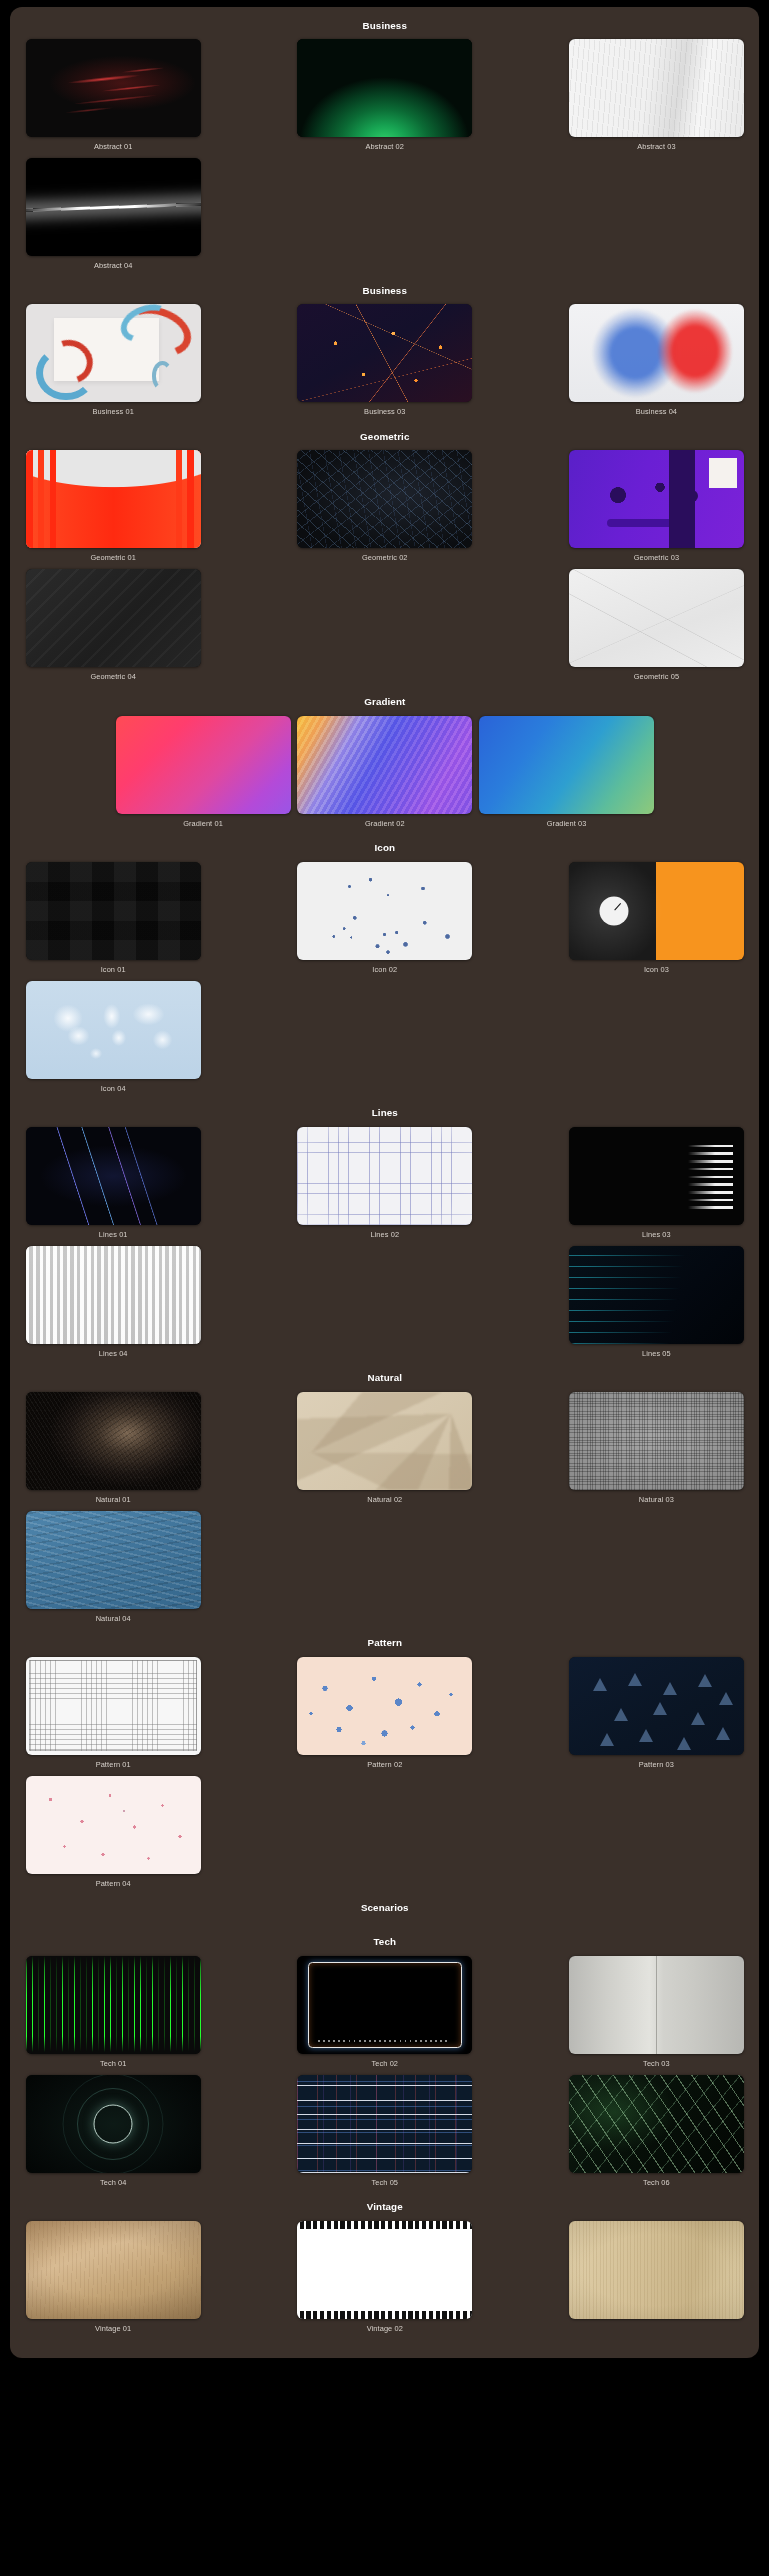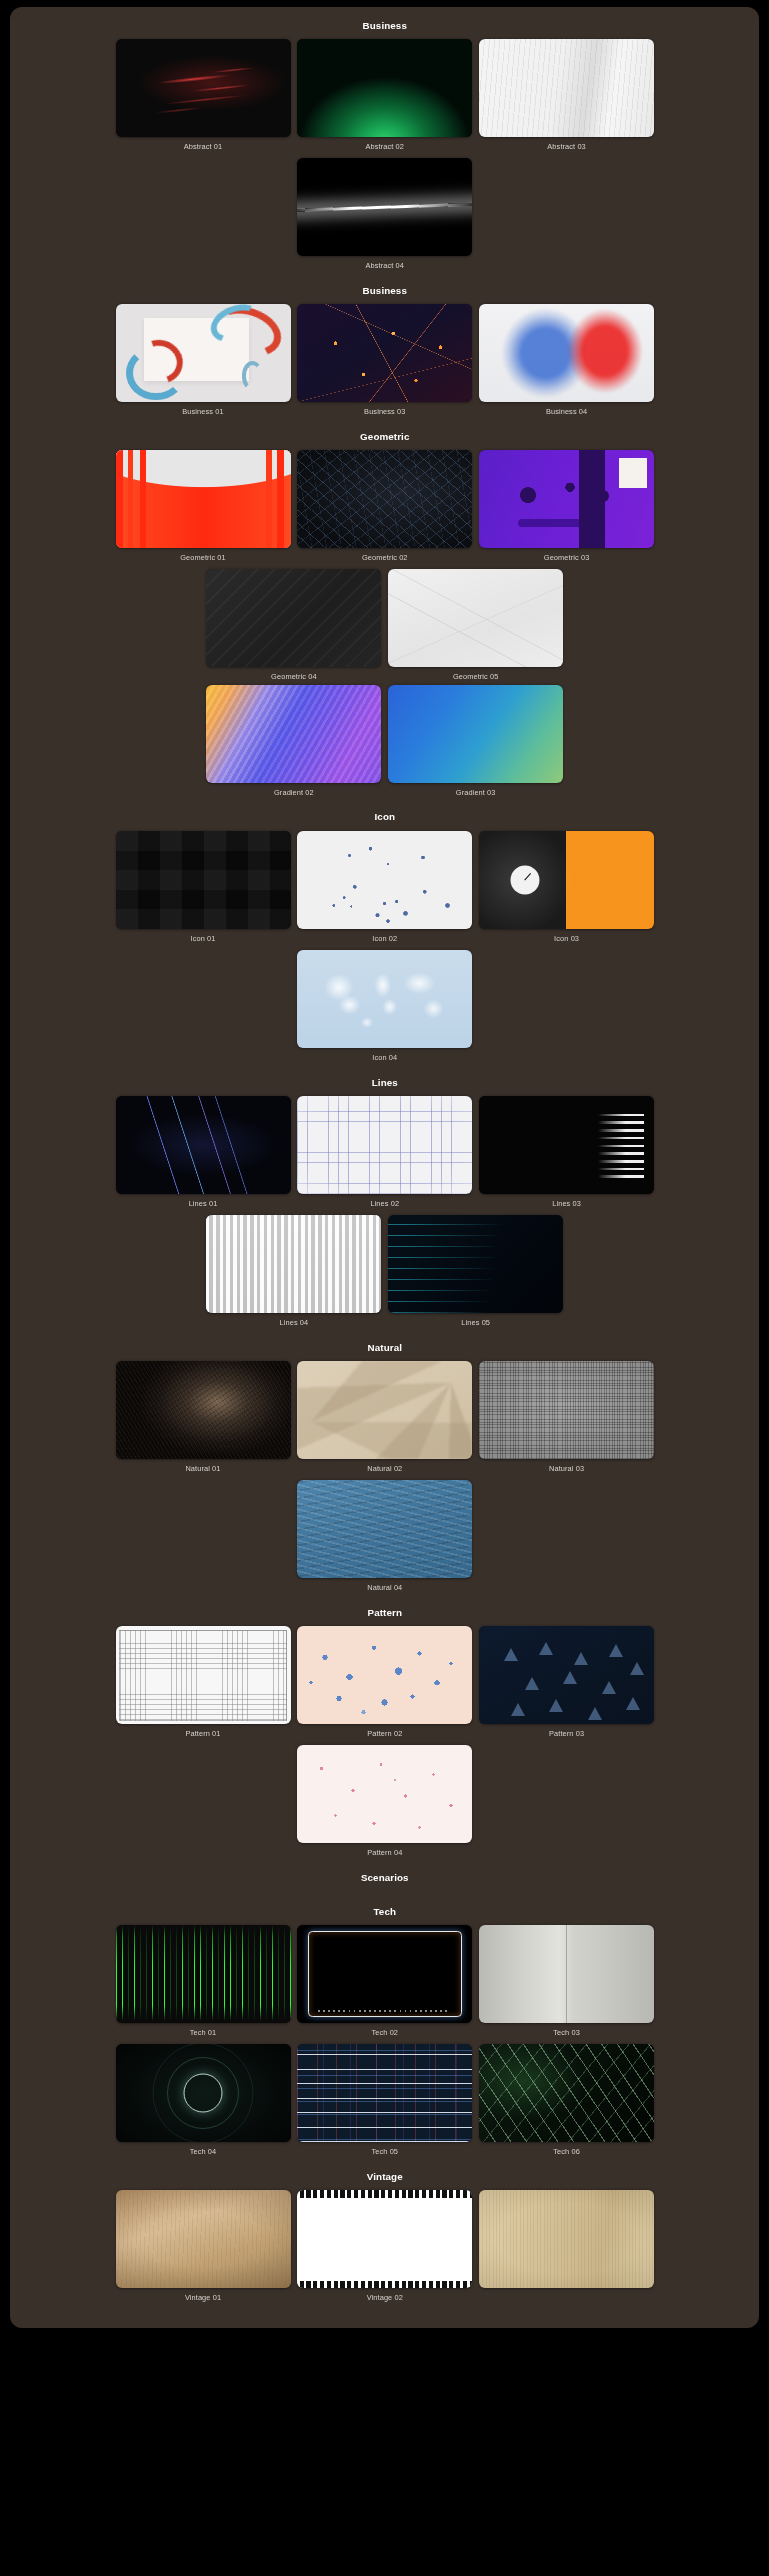--- a/index.html
+++ b/index.html
@@ -27,21 +27,21 @@
     font-weight: bold;
     letter-spacing: 0.1px;
     padding: 11px 0 8.6px 0;
   }
   .section:first-child .section-title { padding-top: 4.3px; }
 
   .grid {
     display: flex;
     flex-wrap: wrap;
     gap: 6.8px 6.8px;
-    justify-content: center;
+    justify-content: space-between;
   }
   .grid.centered { justify-content: center; }
 
   .card {
     width: 175px;
     display: flex;
     flex-direction: column;
     align-items: center;
   }
 
@@ -511,21 +511,28 @@
         </div>
         <div class="card">
           <div class="thumb">
             <div class="inner t-geo05"></div>
           </div>
           <div class="card-label">Geometric 05</div>
         </div>
       </div>
     </div>
     <div class="section">
+      <div class="section-title">Gradient</div>
       <div class="grid centered">
+        <div class="card">
+          <div class="thumb">
+            <div class="inner t-grad01"></div>
+          </div>
+          <div class="card-label">Gradient 01</div>
+        </div>
         <div class="card">
           <div class="thumb">
             <div class="inner t-grad02"></div>
           </div>
           <div class="card-label">Gradient 02</div>
         </div>
         <div class="card">
           <div class="thumb">
             <div class="inner t-grad03"></div>
           </div>

